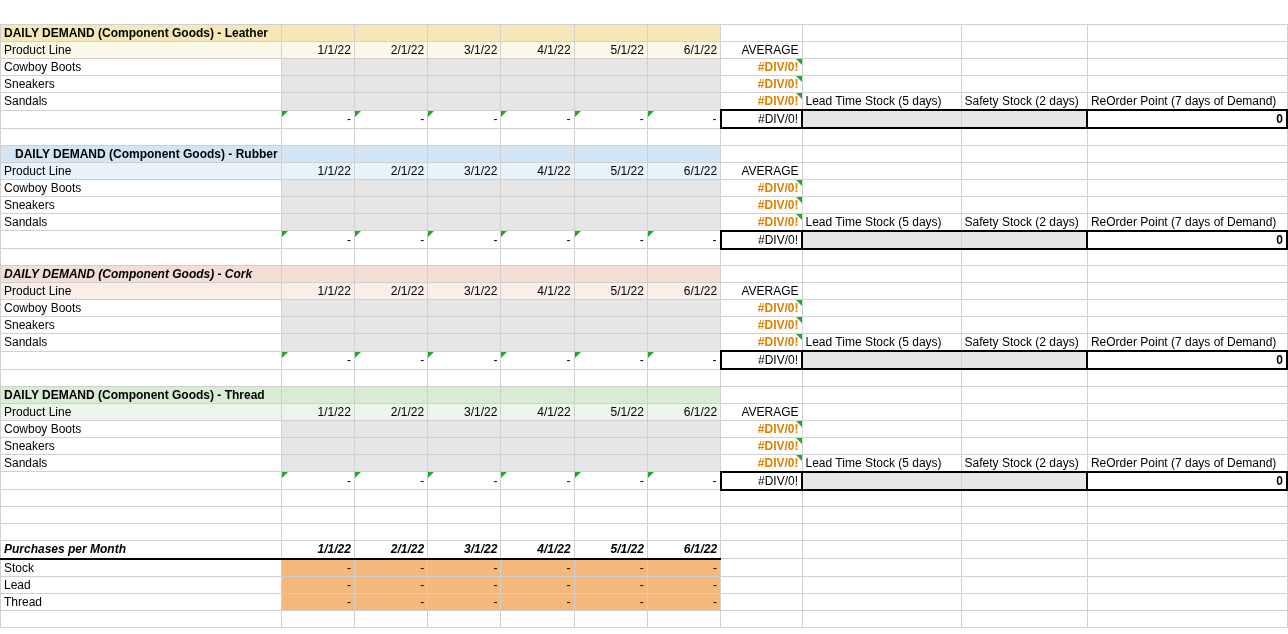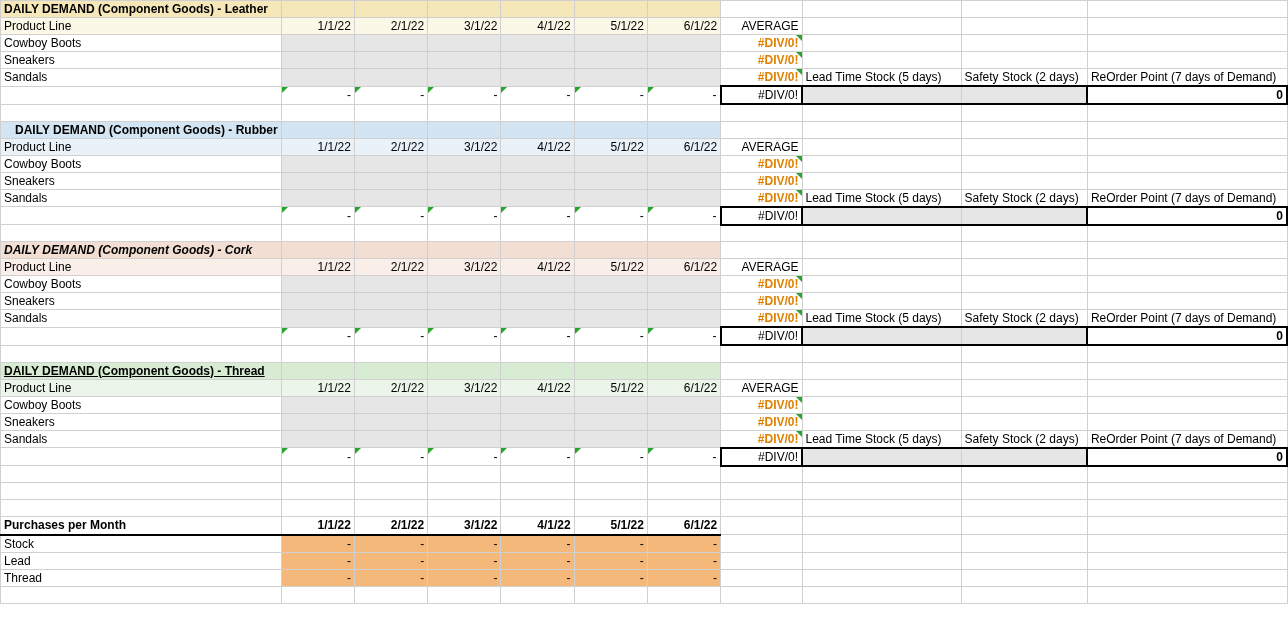--- a/index.html
+++ b/index.html
@@ -8,20 +8,21 @@
       font-size: 12px;
       background: #fff;
       color: #000;
       width: 1288px;
       overflow: hidden;
     }
     .grid {
       display: table;
       border-collapse: collapse;
       width: 100%;
+      margin-top: 24px;
     }
     .row {
       display: table-row;
       height: 17px;
     }
     .cell {
       display: table-cell;
       border: 1px solid #d0d0d0;
       padding: 1px 3px;
       vertical-align: middle;
@@ -37,21 +38,21 @@
     .col-ext3 { width: 203px; }
     
     .title-bold { font-weight: bold; }
     
     .bg-leather { background: #f5e7b8; }
     .bg-leather-light { background: #fcf8e7; }
     .bg-rubber { background: #d3e5f2; padding-left: 14px; }
     .bg-rubber-light { background: #eaf2f9; }
     .bg-cork { background: #f2ded3; }
     .bg-cork-light { background: #f9eee8; }
-    .bg-thread { background: #d8ebd3; text-decoration: underline; }
+    .bg-thread { background: #d8ebd3; }
     .bg-thread-light { background: #ecf5e9; }
     .bg-gray { background: #e6e6e6; }
     .bg-orange { background: #f4b97a; }
     
     .text-orange { color: #e08000; font-weight: bold; text-align: right; }
     .text-right { text-align: right; }
     .text-left { text-align: right; }
 
     .border-thick-top { border-top: 2px solid #000 !important; }
     .border-thick-bottom { border-bottom: 2px solid #000 !important; }
@@ -464,21 +465,21 @@
       <div class="cell col-date"></div>
       <div class="cell col-date"></div>
       <div class="cell col-date"></div>
       <div class="cell col-date"></div>
       <div class="cell col-date"></div>
       <div class="cell col-avg"></div>
       <div class="cell col-ext1"></div>
       <div class="cell col-ext2"></div>
       <div class="cell col-ext3"></div>
     </div>
-    <div class="row" style="height: 18px;">
+    <div class="row" style="height: 18px; font-style: italic;">
       <div class="cell col-label title-bold border-thick-bottom">Purchases per Month</div>
       <div class="cell col-date title-bold text-right border-thick-bottom">1/1/22</div>
       <div class="cell col-date title-bold text-right border-thick-bottom">2/1/22</div>
       <div class="cell col-date title-bold text-right border-thick-bottom">3/1/22</div>
       <div class="cell col-date title-bold text-right border-thick-bottom">4/1/22</div>
       <div class="cell col-date title-bold text-right border-thick-bottom">5/1/22</div>
       <div class="cell col-date title-bold text-right border-thick-bottom">6/1/22</div>
       <div class="cell col-avg"></div>
       <div class="cell col-ext1"></div>
       <div class="cell col-ext2"></div>

